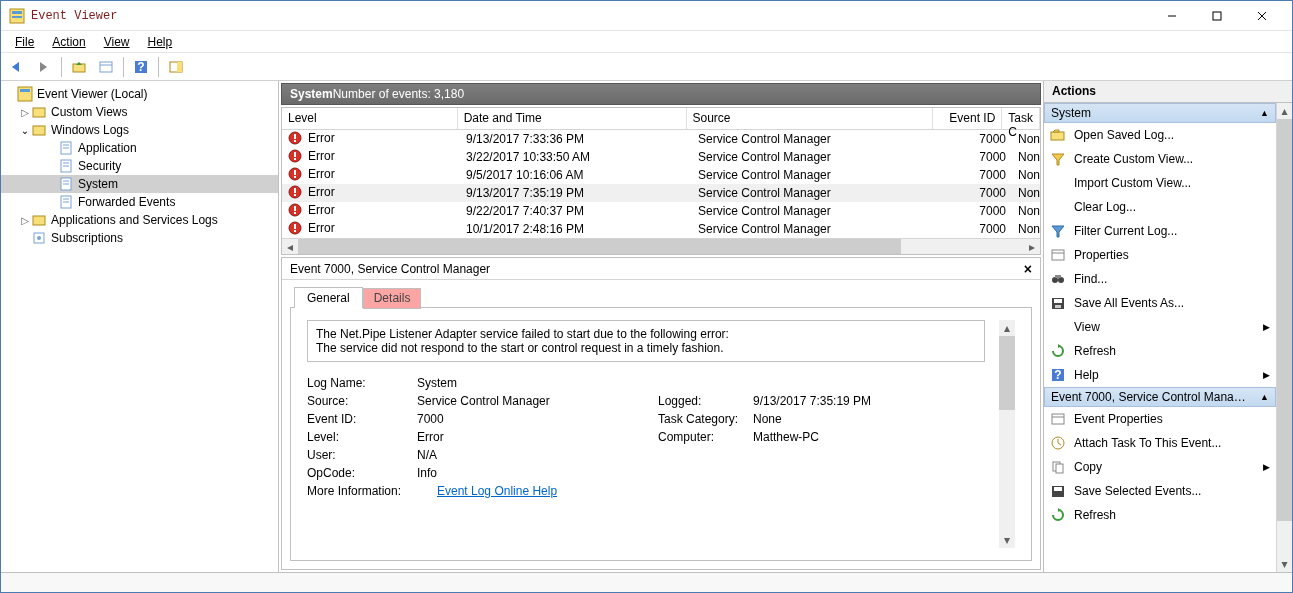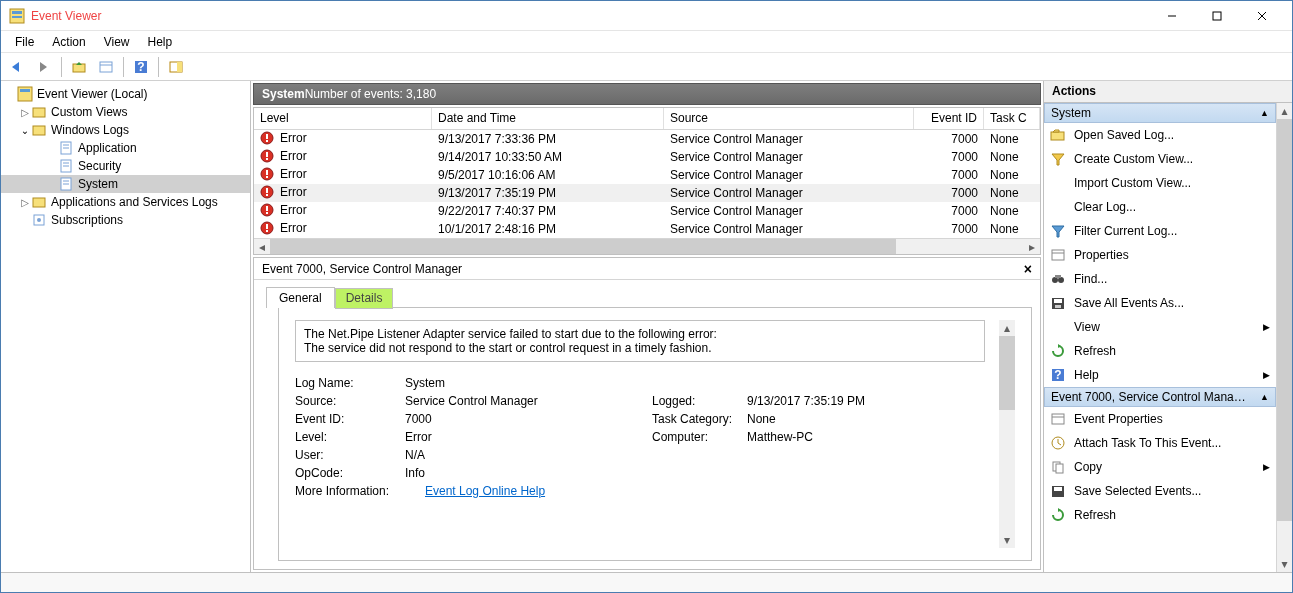--- a/index.html
+++ b/index.html
@@ -1,32 +1,32 @@
 <!DOCTYPE html>
 <html><head>
 <meta charset="utf-8">
 <style>
 * { box-sizing: border-box; margin: 0; padding: 0; font-family: "Segoe UI", Tahoma, sans-serif; font-size: 12px; }
 body { width: 1293px; height: 593px; background: #fff; display: flex; flex-direction: column; border: 1px solid #4a7cb0; overflow: hidden; }
 
 .titlebar { height: 30px; background: #fff; display: flex; align-items: center; padding: 0 8px; border-bottom: 1px solid #e5e5e5; }
 .titlebar .app-icon { width: 16px; height: 16px; margin-right: 6px; }
-.titlebar .title { flex: 1; color: #ef4444; }
+.titlebar .title { flex: 1; color: #7f1d1d; font-family: Liberation Mono, monospace; }
 .titlebar .win-btns { display: flex; gap: 0; }
 .titlebar .win-btn { width: 45px; height: 28px; display: flex; align-items: center; justify-content: center; color: #000; }
 
 .menubar { height: 22px; display: flex; align-items: center; padding: 0 6px; gap: 2px; border-bottom: 1px solid #e5e5e5; }
-.menubar .menu-item { padding: 2px 8px; }
+.menubar .menu-item { padding: 2px 8px; text-decoration: underline; }
 
 .toolbar { height: 28px; display: flex; align-items: center; padding: 0 4px; gap: 3px; border-bottom: 1px solid #d0d0d0; }
 .toolbar .tb-btn { width: 24px; height: 22px; display: flex; align-items: center; justify-content: center; border: 1px solid transparent; }
 .toolbar .sep { width: 1px; height: 20px; background: #c0c0c0; margin: 0 2px; }
 
 .main { flex: 1; display: flex; min-height: 0; }
-.tree-pane { width: 250px; border-right: 1px solid #c0c0c0; padding: 4px 0; overflow: auto; background:#fff; }
+.tree-pane { width: 278px; border-right: 1px solid #c0c0c0; padding: 4px 0; overflow: auto; background:#fff; }
 .tree-node { display: flex; align-items: center; height: 18px; padding-left: 4px; white-space: nowrap; }
 .tree-node .exp { width: 12px; text-align: center; color: #666; font-size: 10px; }
 .tree-node .ticon { width: 16px; height: 16px; margin-right: 4px; display:flex; align-items:center; justify-content:center; }
 .tree-node.sel { background: #d0d0d0; }
 .tree-node.sel .label { }
 .ind1 { padding-left: 18px; }
 .ind2 { padding-left: 45px; }
 
 .center-pane { flex: 1; display: flex; flex-direction: column; min-width: 0; border-right: 1px solid #c0c0c0; padding: 2px; gap:2px; }
 .list-header { height: 22px; background: linear-gradient(#7e7e7e,#6a6a6a); color: #fff; display: flex; align-items: center; padding: 0 8px; font-weight: bold; border:1px solid #555;}
@@ -44,22 +44,22 @@
 .grid-scroll { height:16px; display:flex; background:#f0f0f0; border-top:1px solid #d5d5d5;}
 .grid-scroll .track{flex:1; position:relative;}
 .grid-scroll .thumb{position:absolute; left:0; top:0; height:100%; width:83%; background:#cdcdcd;}
 .grid-scroll .arr{width:16px; display:flex;align-items:center;justify-content:center;color:#606060;}
 
 .detail-pane { flex:1; border:1px solid #c0c0c0; display:flex; flex-direction:column; min-height:0;}
 .detail-title { height:22px; display:flex; align-items:center; padding:0 8px; border-bottom:1px solid #d5d5d5; background:#fff;}
 .detail-title .x { margin-left:auto; font-weight:bold; font-size:14px;}
 .tabs { display:flex; padding: 6px 8px 0 12px; gap:0; }
 .tab { padding:3px 12px; border:1px solid #c0c0c0; border-bottom:none; background:#fff; position:relative; top:1px;}
-.tab.inactive { background:#bef264; border-bottom:1px solid #c0c0c0; color:#444; top:2px; padding:2px 10px;}
-.tab-body { flex:1; border:1px solid #c0c0c0; margin:0 8px 8px 24px; padding:12px 16px; overflow:auto; display:flex; gap:14px;}
+.tab.inactive { background:#fca5a5; border-bottom:1px solid #c0c0c0; color:#444; top:2px; padding:2px 10px;}
+.tab-body { flex:1; border:1px solid #c0c0c0; margin:0 8px 8px 8px; padding:12px 16px; overflow:auto; display:flex; gap:14px;}
 .tab-content-left{flex:1;}
 .desc-box { border:1px solid #c0c0c0; padding:6px 8px; margin-bottom:14px; }
 .kv { display:flex; margin-bottom:4px;}
 .kv .k{width:110px;} .kv .v{flex:1;}
 .kv2 { display:flex; margin-bottom:4px;}
 .kv2 .k{width:95px;} .kv2 .v{flex:1;}
 .cols2 { display:flex; gap:24px;}
 .cols2 > div{flex:1;}
 a.link{color:#0066cc; text-decoration:underline;}
 .vscroll { width:16px; background:#f0f0f0; display:flex; flex-direction:column;}
@@ -221,20 +221,31 @@
         <span class="exp"></span>
         <span class="ticon">
           <svg width="14" height="14">
             <rect x="2" y="1" width="10" height="12" fill="#fff" stroke="#7aa2d6"></rect>
             <line x1="4" y1="4" x2="10" y2="4" stroke="#7aa2d6"></line>
             <line x1="4" y1="7" x2="10" y2="7" stroke="#7aa2d6"></line>
           </svg>
         </span>
         <span class="label">System</span>
       </div>
+    <div class="tree-node ind2">
+        <span class="exp"></span>
+        <span class="ticon">
+          <svg width="14" height="14">
+            <rect x="2" y="1" width="10" height="12" fill="#fff" stroke="#7aa2d6"></rect>
+            <line x1="4" y1="4" x2="10" y2="4" stroke="#7aa2d6"></line>
+            <line x1="4" y1="7" x2="10" y2="7" stroke="#7aa2d6"></line>
+          </svg>
+        </span>
+        <span class="label">Forwarded Events</span>
+      </div>
     <div class="tree-node ind1">
         <span class="exp">▷</span>
         <span class="ticon">
           <svg width="14" height="14">
             <rect x="1" y="3" width="12" height="9" fill="#f7e07a" stroke="#b08b1e"></rect>
           </svg>
         </span>
         <span class="label">Applications and Services Logs</span>
       </div>
     <div class="tree-node ind1">
@@ -278,21 +289,21 @@
             <div class="cell c-task">None</div>
           </div>
           <div class="row">
             <div class="cell c-level"><span class="lvl-ico">
                 <svg width="14" height="14">
                   <circle cx="7" cy="7" r="6" fill="#d93025" stroke="#8b1a1a"></circle>
                   <rect x="6" y="3" width="2" height="5" fill="#fff"></rect>
                   <rect x="6" y="9" width="2" height="2" fill="#fff"></rect>
                 </svg>
               </span>Error</div>
-            <div class="cell c-date">9/14/2017 10:33:50 AM</div>
+            <div class="cell c-date">3/22/2017 10:33:50 AM</div>
             <div class="cell c-source">Service Control Manager</div>
             <div class="cell c-evid">7000</div>
             <div class="cell c-task">None</div>
           </div>
           <div class="row">
             <div class="cell c-level"><span class="lvl-ico">
                 <svg width="14" height="14">
                   <circle cx="7" cy="7" r="6" fill="#d93025" stroke="#8b1a1a"></circle>
                   <rect x="6" y="3" width="2" height="5" fill="#fff"></rect>
                   <rect x="6" y="9" width="2" height="2" fill="#fff"></rect>

